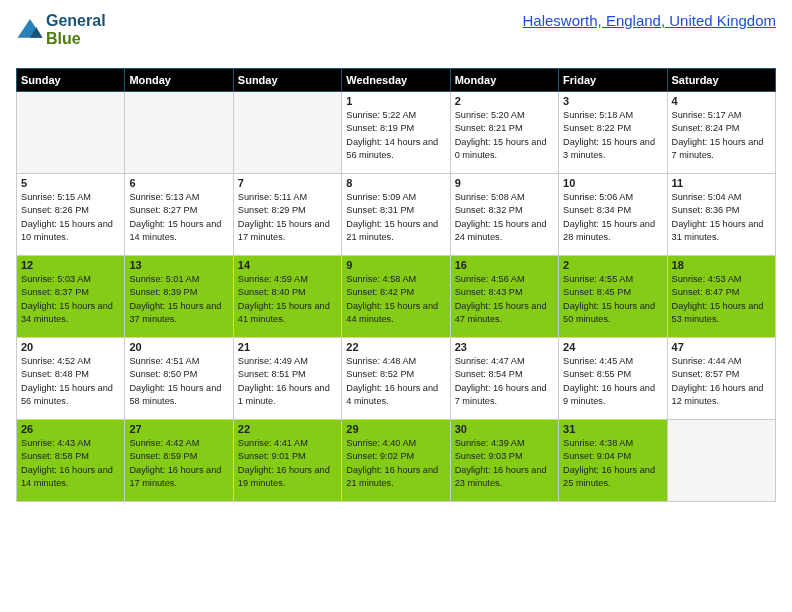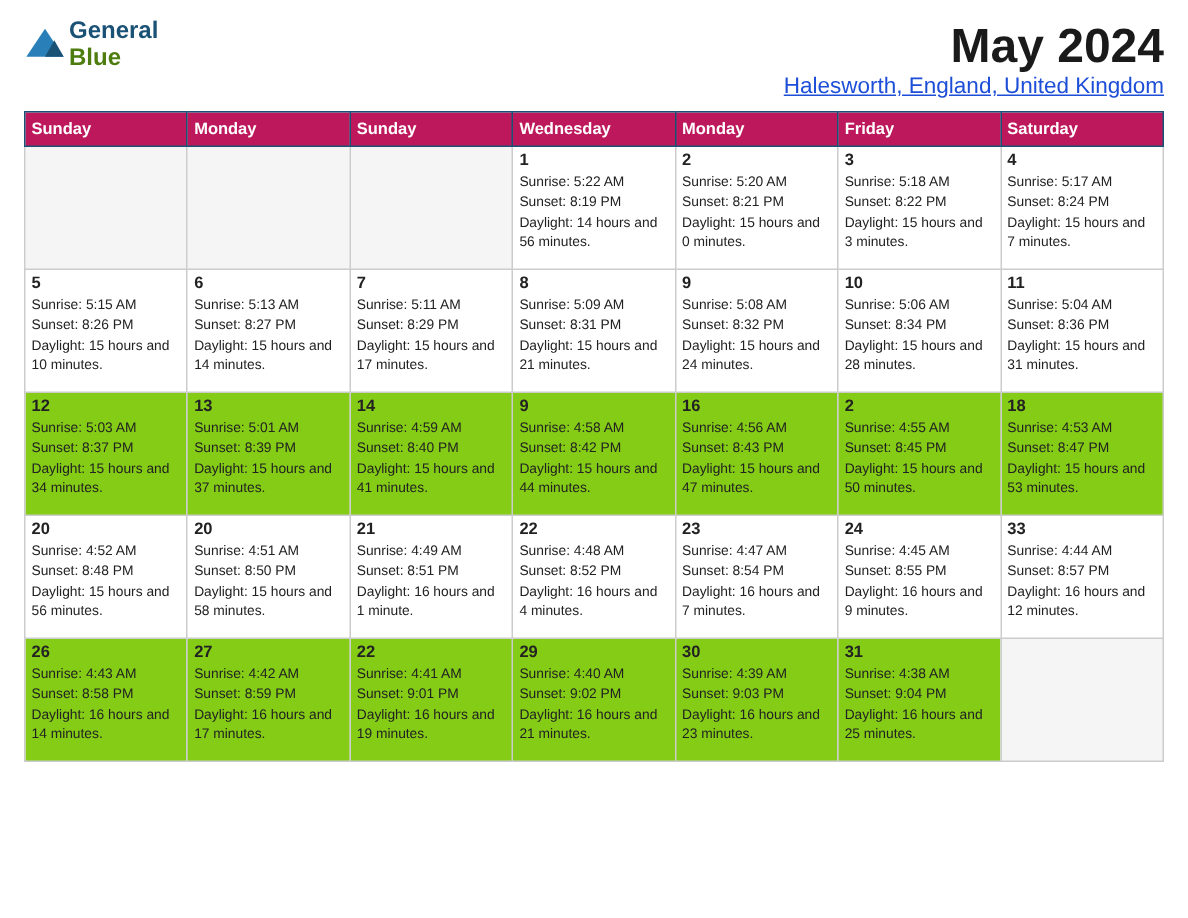--- a/index.html
+++ b/index.html
@@ -11,21 +11,21 @@
       overflow: hidden;
     }
     .container {
       width: 792px;
       padding: 12px 16px 8px 16px;
     }
     .header {
       display: flex;
       justify-content: space-between;
       align-items: flex-start;
-      margin-bottom: 8px;
+      margin-bottom: 20px;
     }
     .logo {
       display: flex;
       align-items: center;
     }
     .logo-icon {
       width: 28px;
       height: 28px;
       margin-right: 2px;
     }
@@ -41,21 +41,21 @@
       font-size: 15px;
       color: #1d4ed8;
       text-decoration: underline;
     }
     table {
       width: 100%;
       border-collapse: collapse;
       table-layout: fixed;
     }
     th {
-      background-color: #be185d;
+      background-color: #000000;
       color: #fff;
       font-size: 11px;
       font-weight: bold;
       padding: 5px 4px;
       text-align: left;
       border: 1px solid #1a5276;
     }
     td {
       border: 1px solid #ccc;
       vertical-align: top;
@@ -90,21 +90,20 @@
       <svg class="logo-icon" viewBox="0 0 36 36">
         <polygon points="18,4 34,28 2,28" fill="#2980b9"></polygon>
         <polygon points="26,14 34,28 18,28" fill="#1a5276"></polygon>
       </svg>
       <div>
         <div style="font-size:16px;font-weight:bold;color:#1a5276;">General</div>
         <div style="font-size:16px;font-weight:bold;color:#4d7c0f;">Blue</div>
       </div>
     </div>
     <div class="title-block">
-      <div class="month-title">May 2024</div>
       <div class="location">Halesworth, England, United Kingdom</div>
     </div>
   </div>
 
   <table>
     <thead>
       <tr>
         <th>Sunday</th>
         <th>Monday</th>
         <th>Sunday</th>
@@ -215,21 +214,21 @@
           </td>
           <td>
             <span class="day-num">23</span>
             <div class="day-info">Sunrise: 4:47 AM<br>Sunset: 8:54 PM<br>Daylight: 16 hours and 7 minutes.</div>
           </td>
           <td>
             <span class="day-num">24</span>
             <div class="day-info">Sunrise: 4:45 AM<br>Sunset: 8:55 PM<br>Daylight: 16 hours and 9 minutes.</div>
           </td>
           <td>
-            <span class="day-num">33</span>
+            <span class="day-num">47</span>
             <div class="day-info">Sunrise: 4:44 AM<br>Sunset: 8:57 PM<br>Daylight: 16 hours and 12 minutes.</div>
           </td>
         </tr>
         <tr>
           <td class="shaded">
             <span class="day-num">26</span>
             <div class="day-info">Sunrise: 4:43 AM<br>Sunset: 8:58 PM<br>Daylight: 16 hours and 14 minutes.</div>
           </td>
           <td class="shaded">
             <span class="day-num">27</span>

